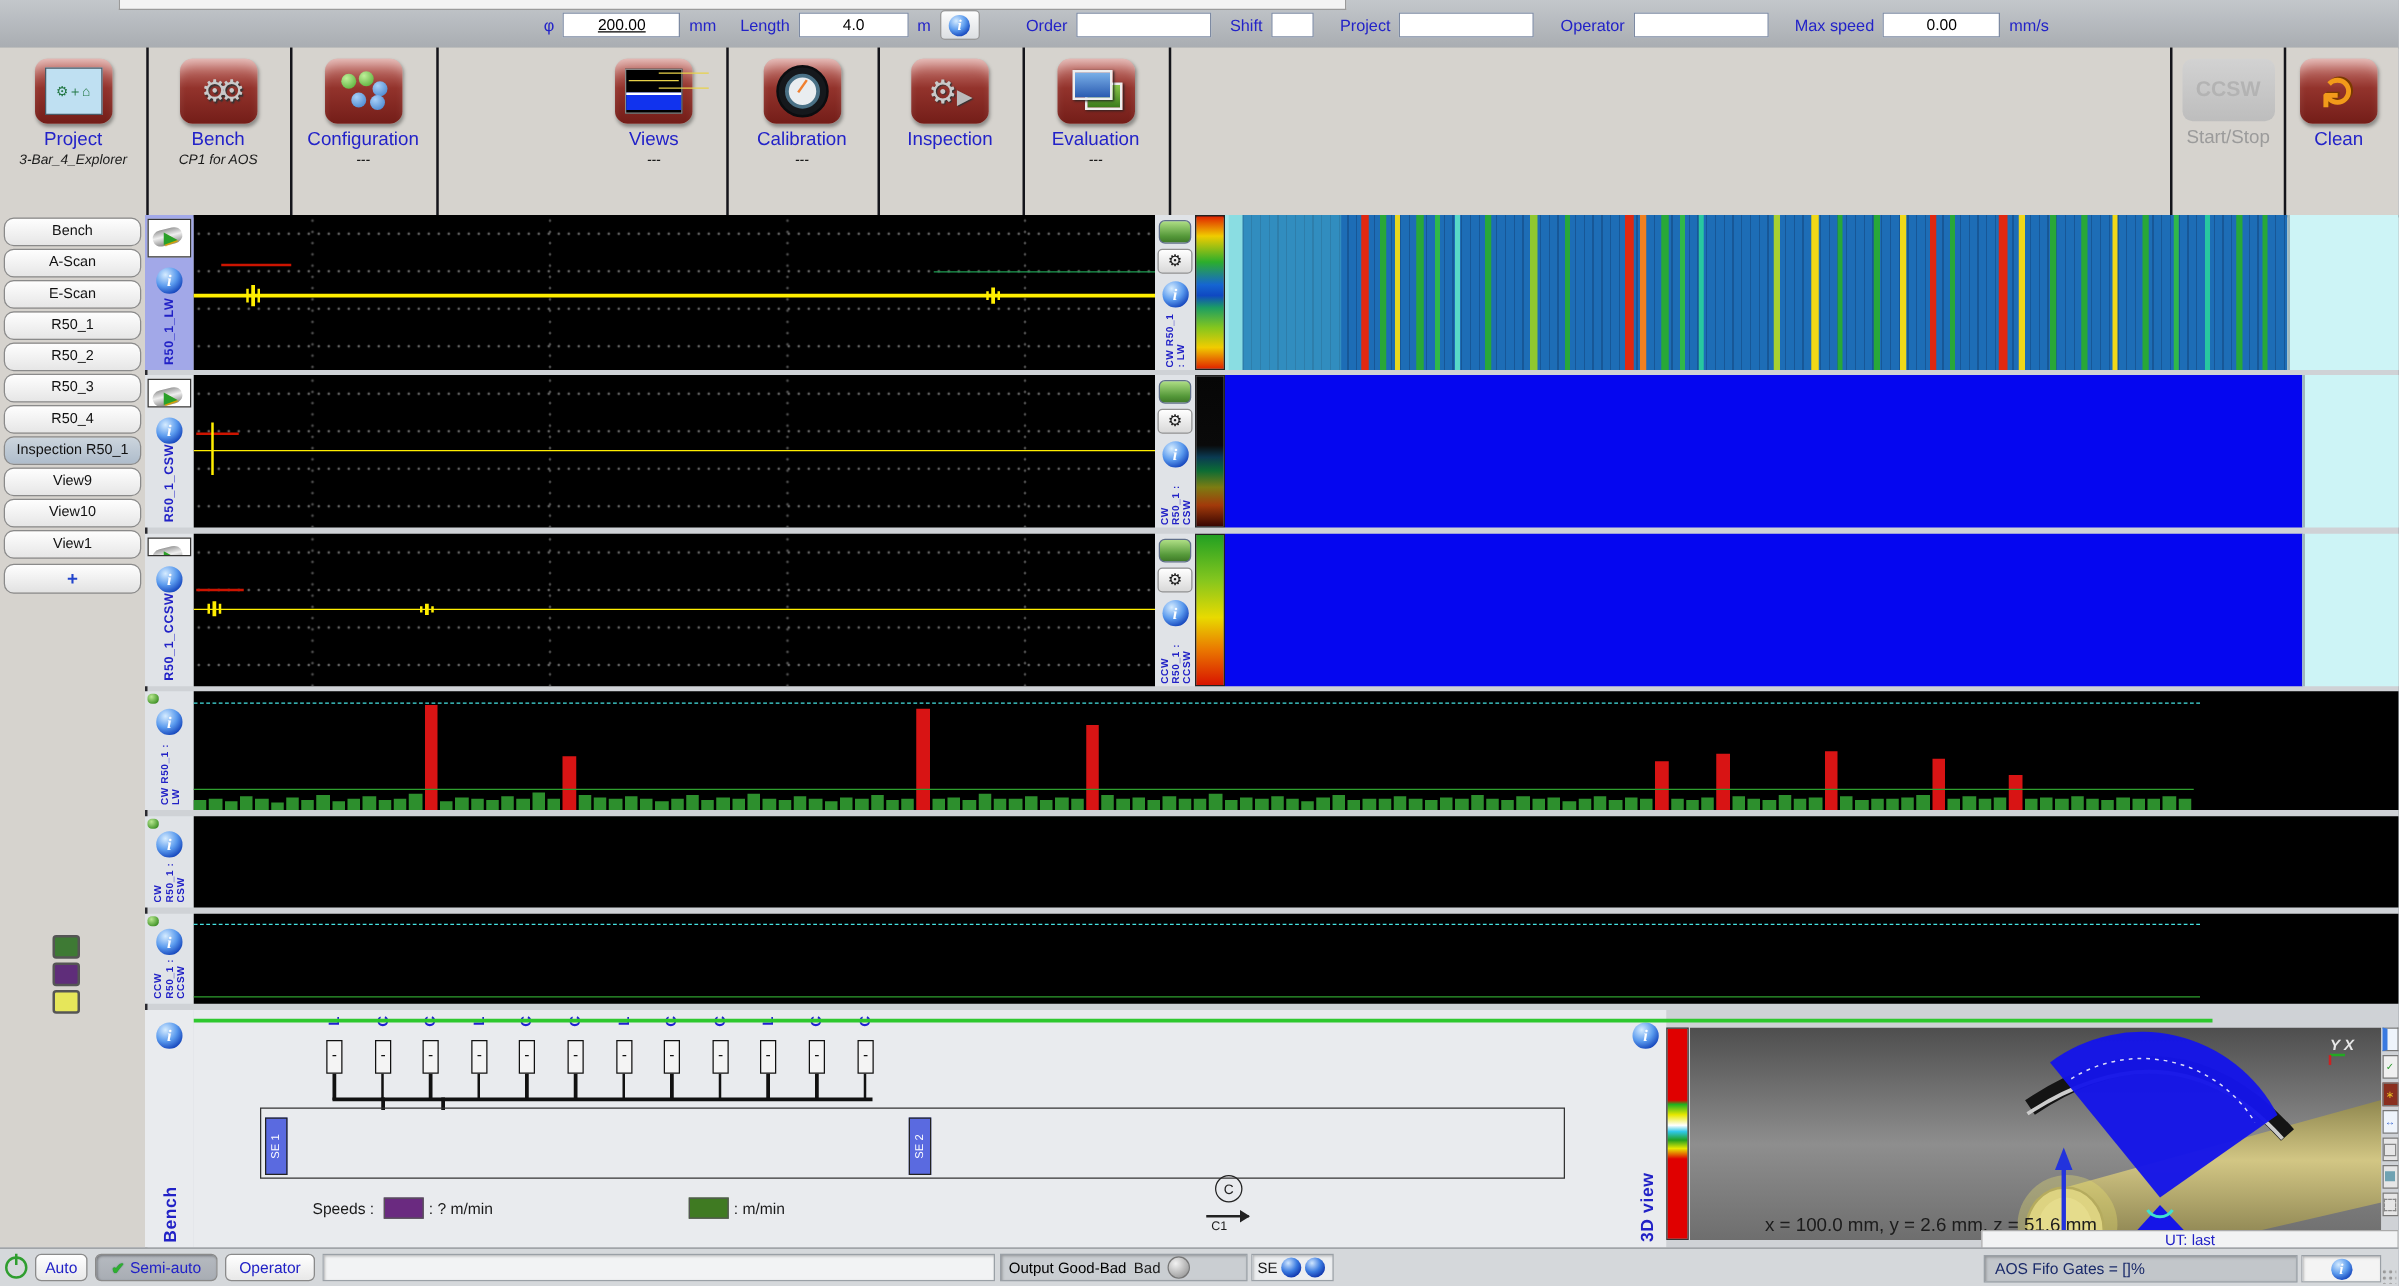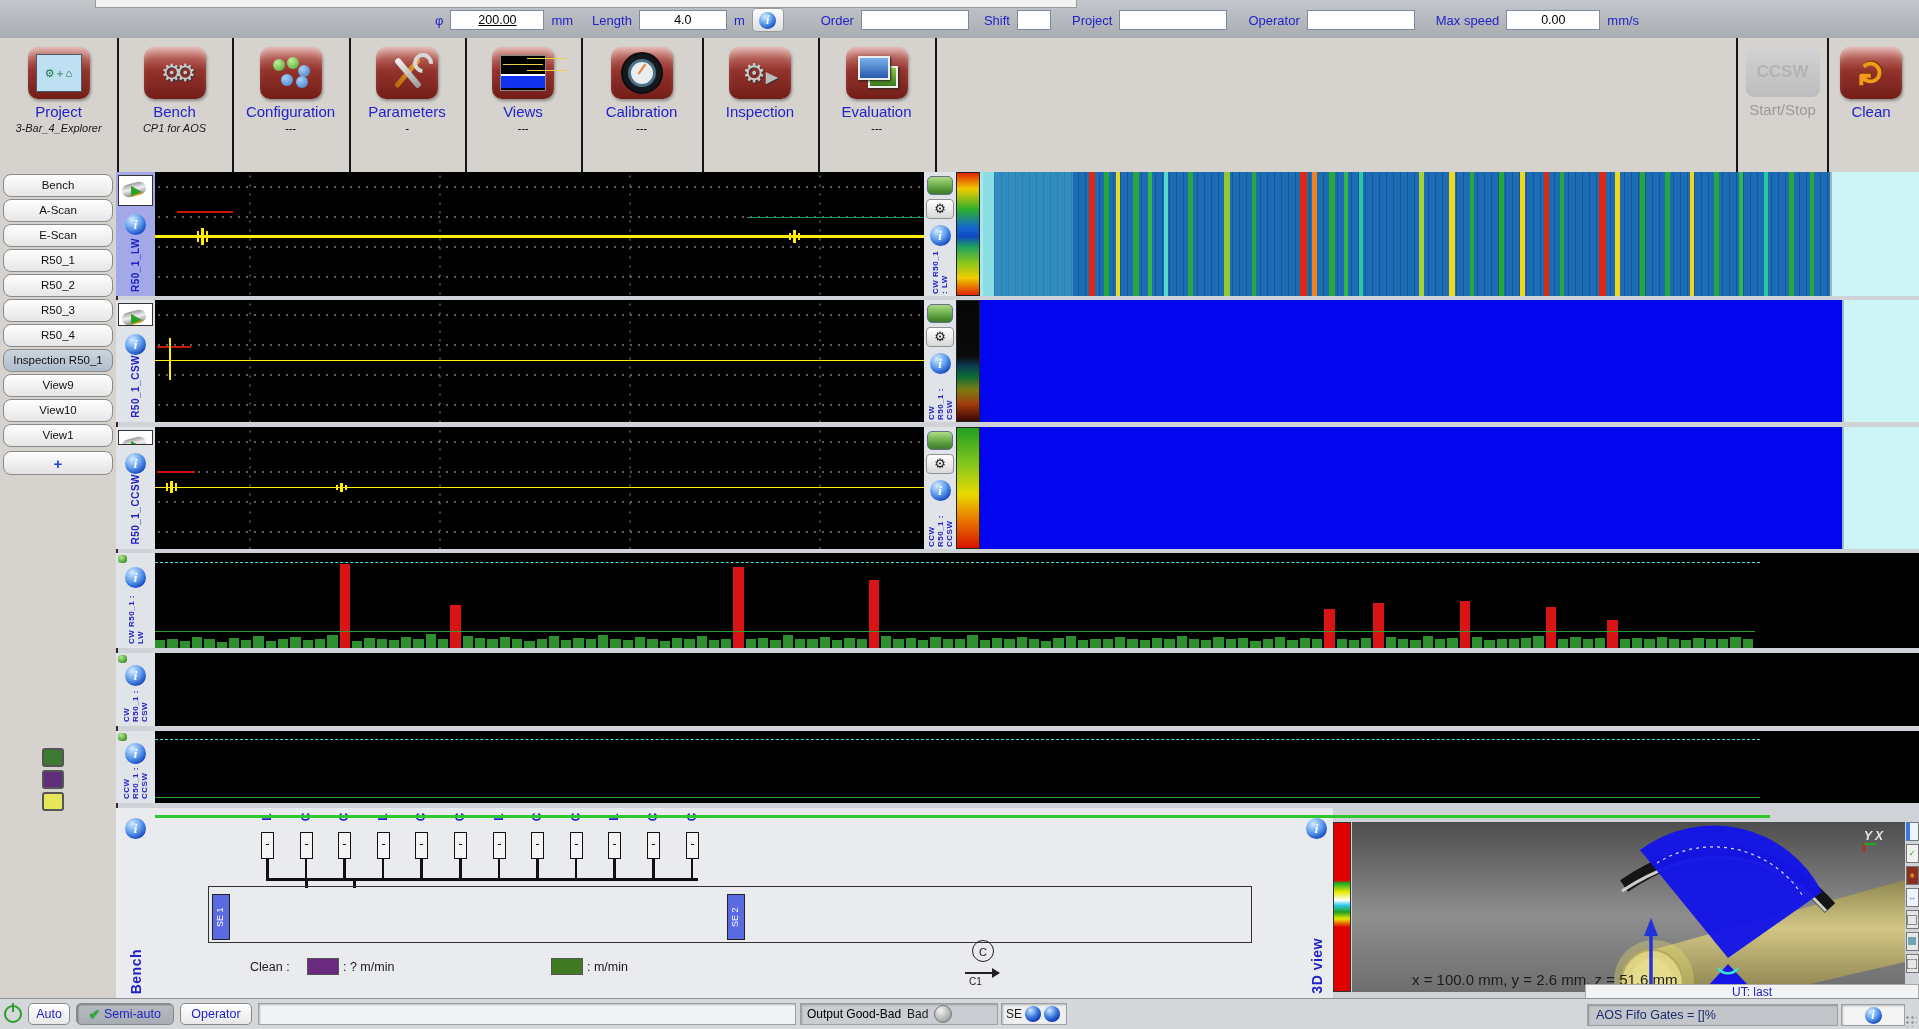--- a/index.html
+++ b/index.html
@@ -190,33 +190,20 @@
           <i style="left:2px;top:2px;background:radial-gradient(circle at 35% 30%,#bff09a,#4aa42a)"></i>
           <i style="left:16px;top:0;background:radial-gradient(circle at 35% 30%,#bff09a,#4aa42a)"></i>
           <i style="left:27px;top:8px;background:radial-gradient(circle at 35% 30%,#a8d0f8,#3a7ac8)"></i>
           <i style="left:10px;top:17px;background:radial-gradient(circle at 35% 30%,#a8d0f8,#3a7ac8)"></i>
           <i style="left:25px;top:19px;background:radial-gradient(circle at 35% 30%,#a8d0f8,#3a7ac8)"></i>
         </div>
           </div>
         </div>
       <div class="tlabel">Configuration</div>
       <div class="tsub">---</div>
-    </div>
-    <div class="tcell" style="left:349px;width:116px">
-      <div class="ticon">
-          <div class="ic-inner">
-        <div style="position:relative;width:40px;height:40px">
-          <div style="position:absolute;left:18px;top:2px;width:5px;height:36px;background:linear-gradient(#e8a030,#b86a10);transform:rotate(40deg);border-radius:2px"></div>
-          <div style="position:absolute;left:18px;top:2px;width:6px;height:36px;background:linear-gradient(#f4f4f4,#9a9a9a);transform:rotate(-40deg);border-radius:2px"></div>
-          <div style="position:absolute;left:26px;top:0;width:12px;height:12px;border:4px solid #d8d8d8;border-radius:50%;border-bottom-color:transparent;transform:rotate(-40deg)"></div>
-        </div>
-          </div>
-        </div>
-      <div class="tlabel">Parameters</div>
-      <div class="tsub">-</div>
     </div>
     <div class="tcell" style="left:465px;width:116px">
       <div class="ticon">
           <div class="ic-inner">
             <div class="views-tile"></div>
           </div>
         </div>
       <div class="tlabel">Views</div>
       <div class="tsub">---</div>
     </div>
@@ -583,21 +570,21 @@
         <div class="plabel" style="left: 529.6px;">C</div>
         <div class="pbox" style="left: 530.6px;"></div>
         <div class="pstem" style="left: 535.6px;"></div>
       </div>
     <div class="busline"></div>
     <div class="busstub" style="left:150px"></div>
     <div class="busstub" style="left:198px"></div>
     <div class="benchrect"></div>
     <div class="sebox" style="left:57px">SE 1</div>
     <div class="sebox" style="left:572px">SE 2</div>
-    <div class="speedtxt" style="left:95px;top:152px">Clean :</div>
+    <div class="speedtxt" style="left:95px;top:152px">Speeds :</div>
     <div class="sw" style="left:152px;top:150px;background:#6a2a80"></div>
     <div class="speedtxt" style="left:188px;top:152px">: ? m/min</div>
     <div class="sw" style="left:396px;top:150px;background:#3f7a22"></div>
     <div class="speedtxt" style="left:432px;top:152px">:  m/min</div>
     <div class="circleC" style="left:817px;top:132px">C</div>
     <div class="axarrow" style="left:810px;top:164px"></div>
     <div class="speedtxt" style="left:814px;top:168px;font-size:10px">C1</div>
   </div>
 
   <div class="abs v3dlabelcol">

